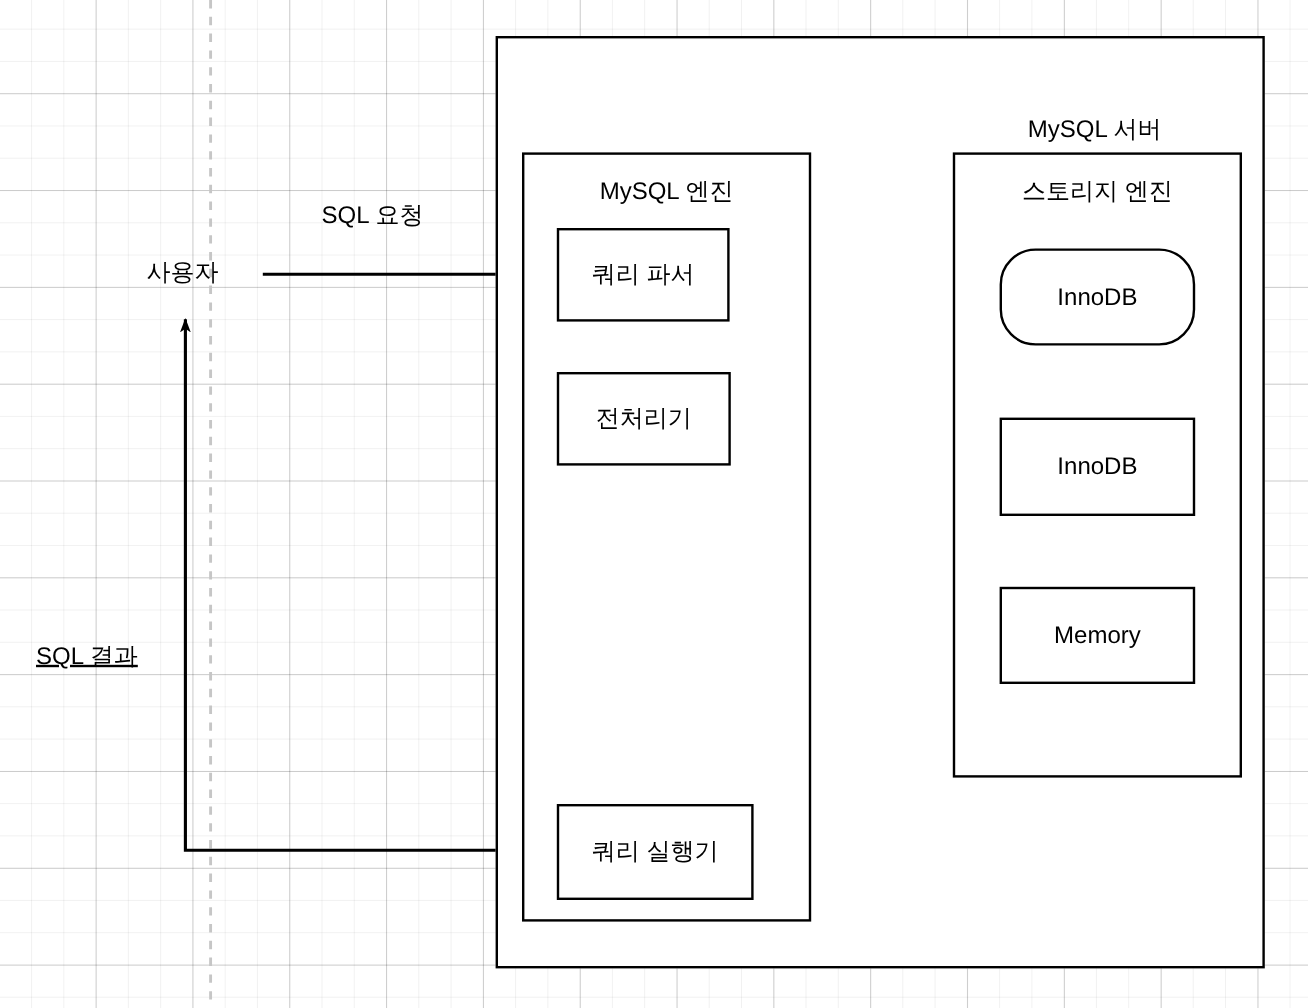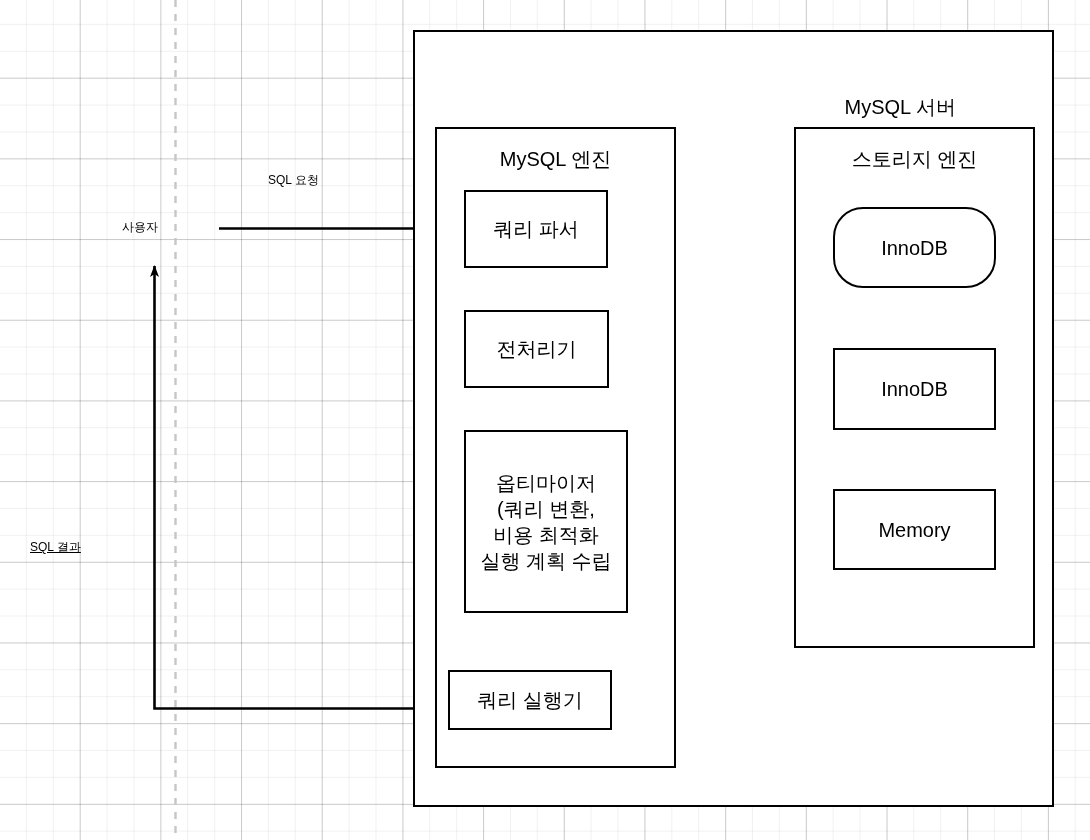--- a/index.html
+++ b/index.html
@@ -29,21 +29,21 @@
   #svg-layer {
     position: absolute;
     left: 0;
     top: 0;
     width: 1090px;
     height: 840px;
   }
   .lbl {
     position: absolute;
     color: #000000;
-    font-size: 12px;
+    font-size: 20px;
     line-height: 25px;
     white-space: pre;
     font-family: "Liberation Sans", "DejaVu Sans", sans-serif;
   }
   .box-title {
     position: absolute;
     width: 100%;
     text-align: center;
     color: #000000;
     font-size: 20px;
@@ -101,43 +101,37 @@
     <line x1="546" y1="388" x2="546" y2="430" stroke="#000000" stroke-width="2.6" marker-end="url(#arrowhead)"></line>
 
     <line x1="546" y1="613" x2="546" y2="670" stroke="#000000" stroke-width="2.6" marker-end="url(#arrowhead)"></line>
 
     <polyline points="628,708.5 712,708.5 712,518.5 791,518.5" fill="none" stroke="#000000" stroke-width="2.6" marker-end="url(#arrowhead)"></polyline>
 
     <polyline points="464,708.5 154.5,708.5 154.5,266" fill="none" stroke="#000000" stroke-width="2.6" marker-end="url(#arrowhead)"></polyline>
   </svg>
 
   <div class="outer-box" style="left:413px; top:30px; width:641px; height:777px;">
-    <div class="box-title" style="top:62px; right:16px; left:auto; width:auto; padding-right:80px; text-align:right;">MySQL 서버</div>
+    <div class="box-title" style="top:62px; right:4px; left:auto; width:auto; padding-right:80px; text-align:right;">MySQL 서버</div>
   </div>
 
   <div class="container-box" style="left:435px; top:127px; width:241px; height:641px;">
     <div class="box-title" style="top:17px;">MySQL 엔진</div>
   </div>
 
   <div class="node" style="left:464px; top:190px; width:144px; height:78px;">
     <span>쿼리 파서</span>
   </div>
 
   <div class="node" style="left:464px; top:310px; width:145px; height:78px;">
     <span>전처리기</span>
   </div>
 
-  <div class="node" style="left:464px; top:430px; width:164px; height:183px;">
-    <span class="multiline">옵티마이저
-(쿼리 변환,
-비용 최적화
-실행 계획 수립</span>
-  </div>
 
-  <div class="node" style="left:448px; top:670px; width:164px; height:60px;">
+  <div class="node" style="left:464px; top:670px; width:164px; height:80px;">
     <span>쿼리 실행기</span>
   </div>
 
   <div class="container-box" style="left:794px; top:127px; width:241px; height:521px;">
     <div class="box-title" style="top:17px;">스토리지 엔진</div>
   </div>
 
   <div class="node" style="left:833px; top:207px; width:163px; height:81px;border-radius:30px;">
     <span>InnoDB</span>
   </div>

